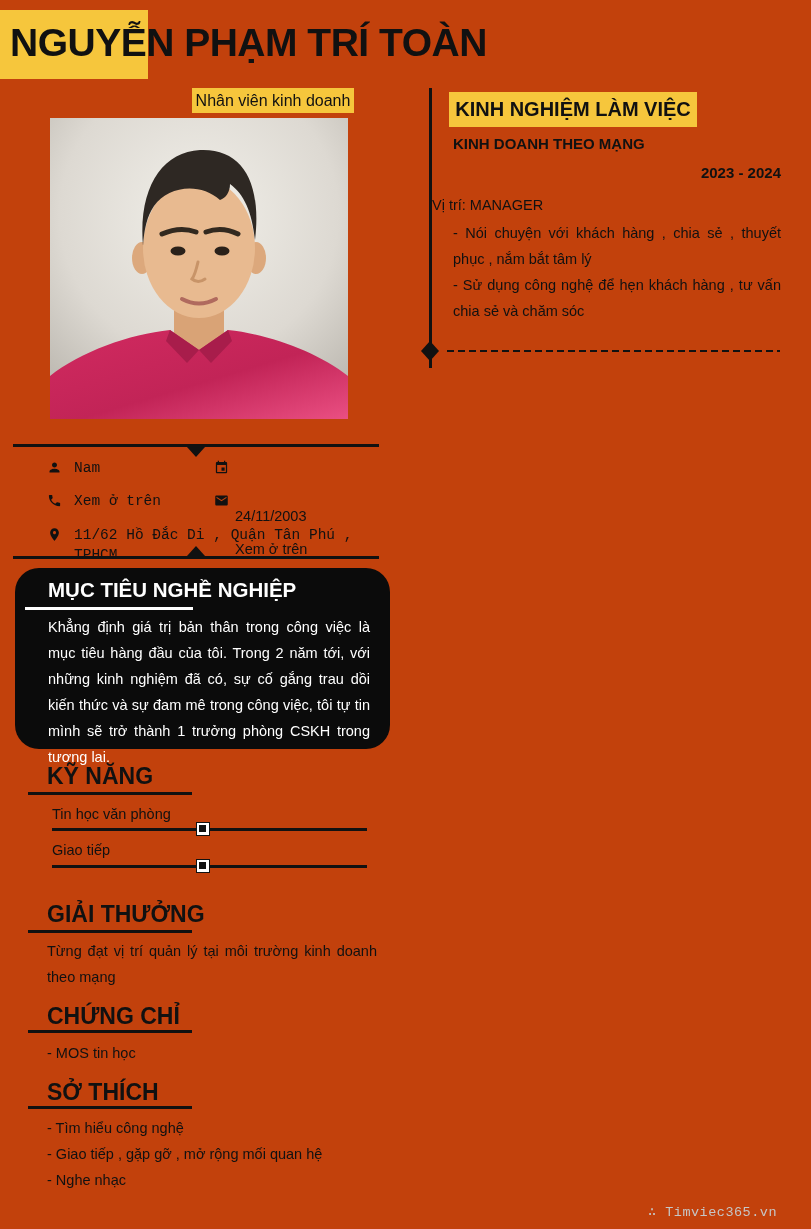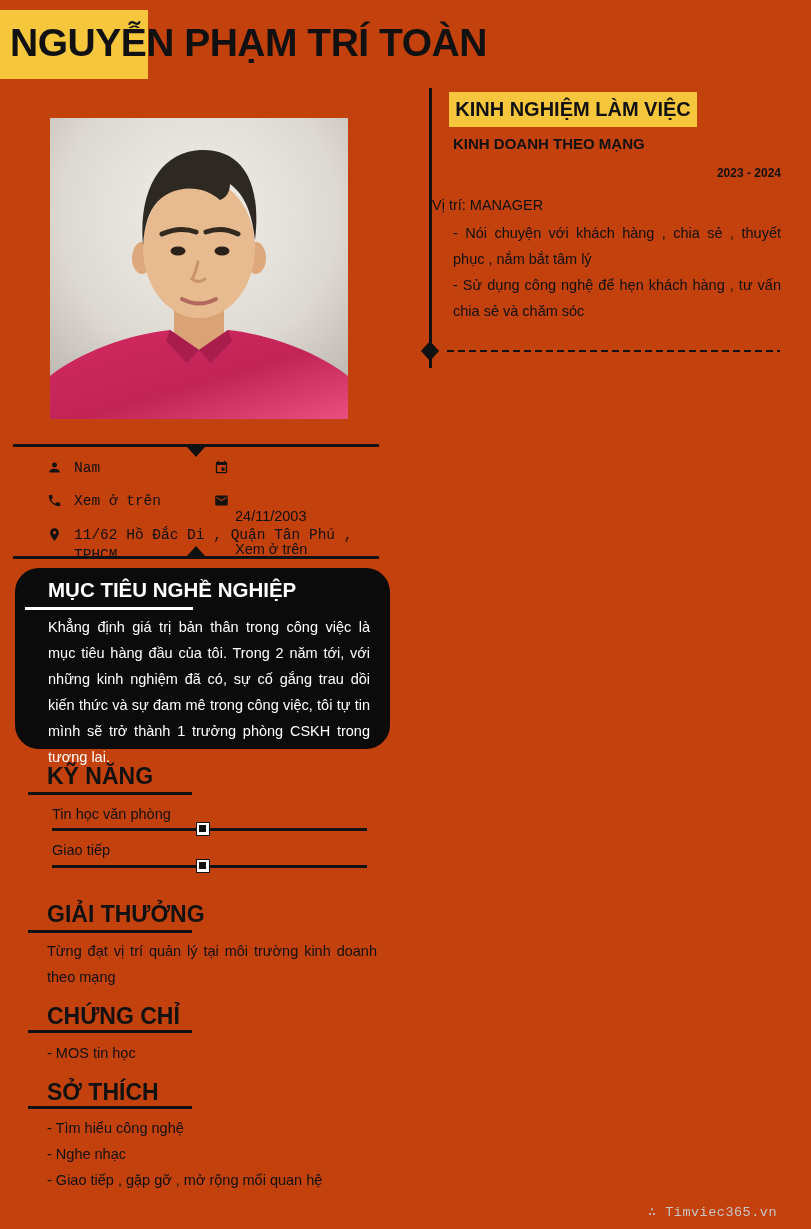--- a/index.html
+++ b/index.html
@@ -59,40 +59,41 @@
 
   
   .vline{left:429px;top:88px;width:3px;height:280px;background:var(--ink);}
   .exp-header{left:449px;top:92px;width:248px;height:35px;background:var(--yellow);
     text-align:center;line-height:35px;font-size:20px;font-weight:700;}
   .exp-header::before{content:"";position:absolute;left:8px;right:10px;top:-4px;height:100%;
     background:var(--yellow);transform:rotate(-1.6deg);opacity:.9;z-index:-1;border-radius:5px;}
   .exp-header::after{content:"";position:absolute;left:12px;right:6px;top:4px;height:100%;
     background:var(--yellow);transform:rotate(1.3deg);opacity:.9;z-index:-1;border-radius:5px;}
   .exp-company{left:453px;top:134px;width:328px;font-size:15px;font-weight:700;line-height:20px;}
-  .exp-period{left:453px;top:163px;width:328px;font-size:12px;font-weight:700;line-height:20px;text-align:right;}
+  .exp-period{left:453px;top:163px;width:328px;font-size:15px;font-weight:700;line-height:20px;text-align:right;}
   .exp-position{left:432px;top:195px;width:328px;font-size:14.5px;line-height:20px;}
   .exp-details{left:453px;top:220px;width:328px;font-size:14.5px;line-height:26px;text-align:justify;}
   .exp-details p{margin:0;}
   .diamond{left:421px;top:341px;width:18px;height:20px;background:var(--ink);
     clip-path:polygon(50% 0,100% 50%,50% 100%,0 50%);}
   .dash-line{left:447px;top:350px;width:333px;height:2px;
     background:repeating-linear-gradient(90deg,var(--ink) 0 7px,transparent 7px 11px);}
 
   
   .watermark{right:34px;top:1203px;font-family:"Liberation Mono", monospace;
     font-size:13.5px;color:#c6c6c6;letter-spacing:0.5px;}
 </style>
 </head>
 <body>
 
 <div class="page">
 
   <div class="abs name-hl"></div>
   <h1 class="abs cv-name" style="margin:0">NGUYỄN PHẠM TRÍ TOÀN</h1>
+  <div class="abs subtitle">Nhân viên kinh doanh</div>
 
   <div class="abs photo">
     <svg viewBox="0 0 298 301" width="298" height="301">
       <defs>
         <radialGradient id="pbg" cx="50%" cy="32%" r="85%">
           <stop offset="0%" stop-color="#f1efe9"></stop>
           <stop offset="55%" stop-color="#ddd9d2"></stop>
           <stop offset="100%" stop-color="#b0aca4"></stop>
         </radialGradient>
         <linearGradient id="shirt" x1="0" y1="0" x2="1" y2="1">
@@ -191,22 +192,22 @@
   <div class="abs body-text" style="left:47px;top:938px;width:330px;text-align:justify">Từng đạt vị trí quản lý tại môi trường kinh doanh theo mạng</div>
 
   <div class="abs sec-head" style="top:1002px">CHỨNG CHỈ</div>
   <div class="abs sec-rule" style="top:1030px"></div>
   <div class="abs body-text" style="left:47px;top:1043px;line-height:20px">- MOS tin học</div>
 
   <div class="abs sec-head" style="top:1078px">SỞ THÍCH</div>
   <div class="abs sec-rule" style="top:1106px"></div>
   <ul class="abs plain-list" style="left:47px;top:1118px;width:340px">
     <li>- Tìm hiểu công nghệ</li>
+    <li>- Giao tiếp , gặp gỡ , mở rộng mối quan hệ</li>
     <li>- Nghe nhạc</li>
-    <li>- Giao tiếp , gặp gỡ , mở rộng mối quan hệ</li>
   </ul>
 
   <div class="abs vline"></div>
   <div class="abs exp-header">KINH NGHIỆM LÀM VIỆC</div>
   <div class="abs exp-company">KINH DOANH THEO MẠNG</div>
   <div class="abs exp-period">2023 - 2024</div>
   <div class="abs exp-position">Vị trí: MANAGER</div>
   <div class="abs exp-details">
     <p>- Nói chuyện với khách hàng , chia sẻ , thuyết phục , nắm bắt tâm lý</p>
     <p>- Sử dụng công nghệ để hẹn khách hàng , tư vấn chia sẻ và chăm sóc</p>

